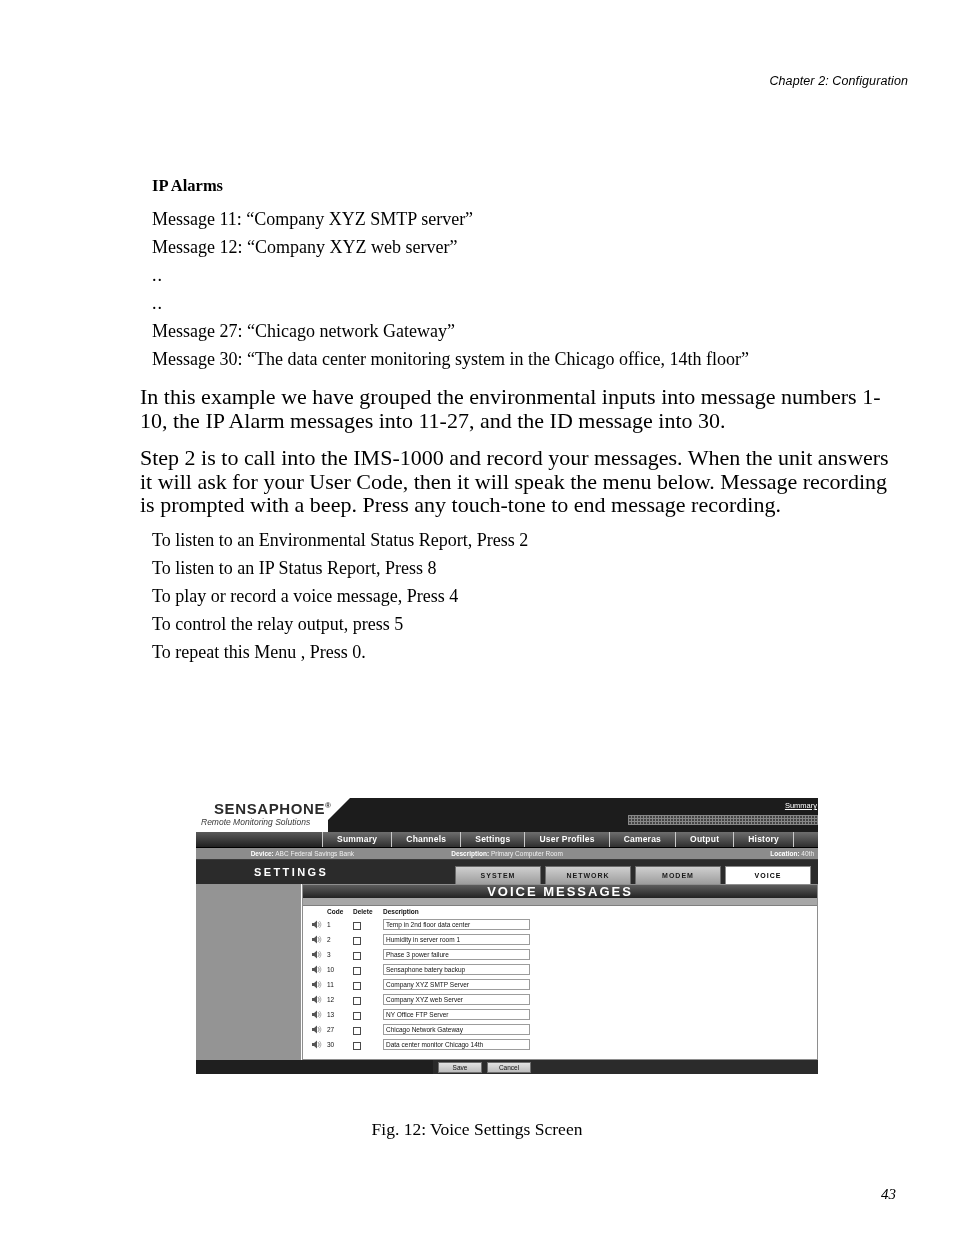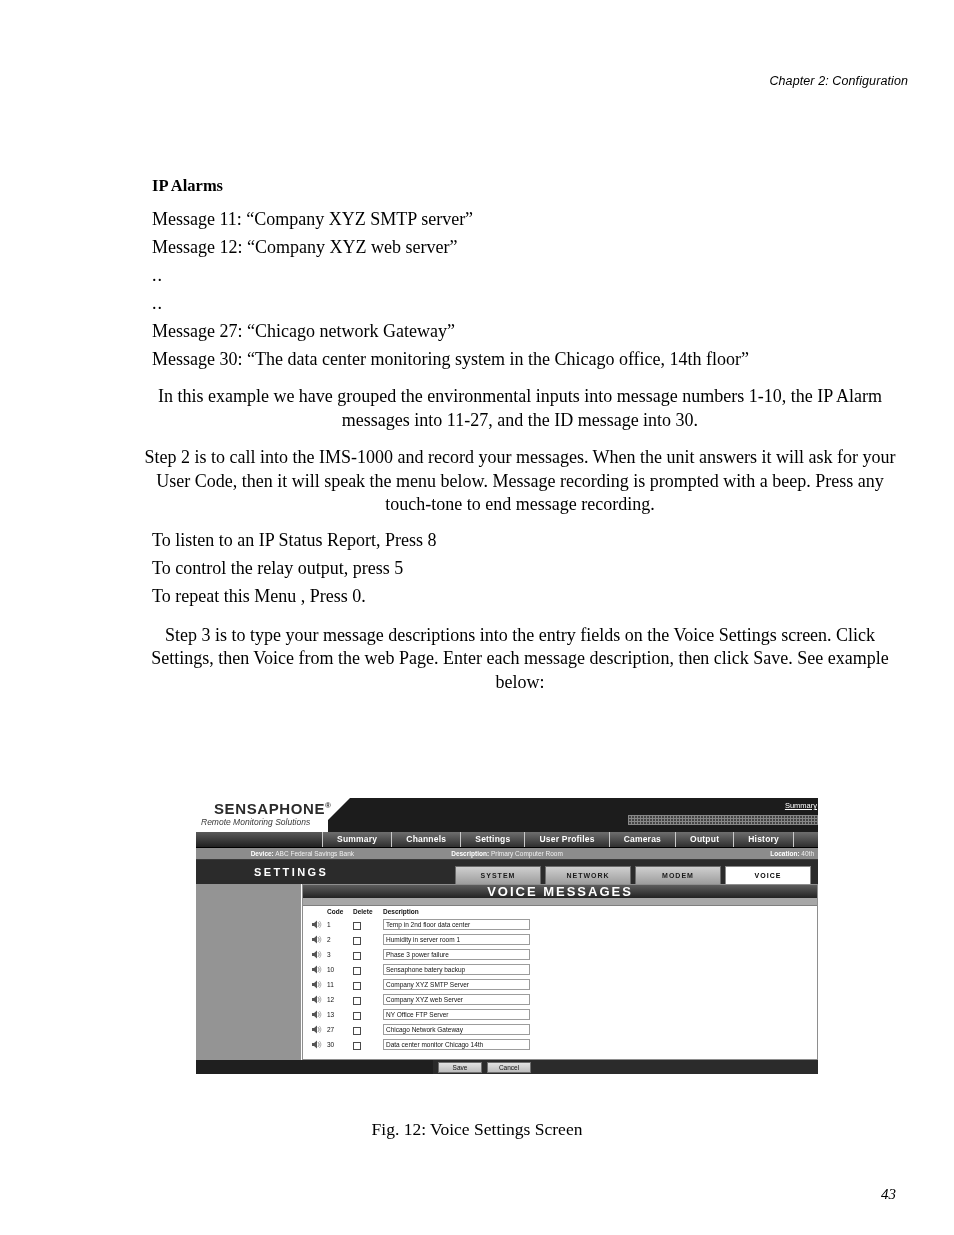--- a/index.html
+++ b/index.html
@@ -54,24 +54,24 @@
   }
   .h-sub.spaced { margin-top: 34px; }
   .indent-line {
     font-size: 18px;
     line-height: 28px;
     margin-left: 12px;
     white-space: pre;
   }
   .indent-line.dots { letter-spacing: 1px; }
   p.para {
-    font-size: 18px;
+    font-size: 22px;
     line-height: 23.5px;
     margin: 12px 0 0 0;
-    text-align: center;
+    text-align: left;
   }
   p.para.tight { margin-top: 14px; }
   .menu-list {
     margin: 9px 0 0 0;
     padding: 0;
     list-style: none;
   }
   .menu-list li {
     font-size: 18px;
     line-height: 28px;
@@ -373,26 +373,27 @@
   <div class="indent-line dots">..</div>
   <div class="indent-line">Message 27: “Chicago network Gateway”</div>
 
   <div class="indent-line">Message 30: “The data center monitoring system in the Chicago office, 14th floor”</div>
 
   <p class="para">In this example we have grouped the environmental inputs into message numbers 1-10, the IP Alarm messages into 11-27, and the ID message into 30.</p>
 
   <p class="para tight">Step 2 is to call into the IMS-1000 and record your messages. When the unit answers it will ask for your User Code, then it will speak the menu below. Message recording is prompted with a beep. Press any touch-tone to end message recording.</p>
 
   <ul class="menu-list">
+    <li>To listen to an Environmental Status Report, Press 2</li>
     <li>To listen to an IP Status Report, Press 8</li>
+    <li>To play or record a voice message, Press 4</li>
     <li>To control the relay output, press 5</li>
     <li>To repeat this Menu , Press 0.</li>
   </ul>
 
-  <p class="para tight">Step 3 is to type your message descriptions into the entry fields on the Voice Settings screen. Click Settings, then Voice from the web Page. Enter each message description, then click Save. See example below:</p>
 </div>
 
 <div class="figure">
 
   <div class="brand-bar">
     <div class="brand-white"></div>
     <div class="brand-wedge"></div>
     <div class="brand-name"><span>SENSAPHONE</span><sup>®</sup></div>
     <div class="brand-tag">Remote Monitoring Solutions</div>
     <div class="brand-hatch"></div>

